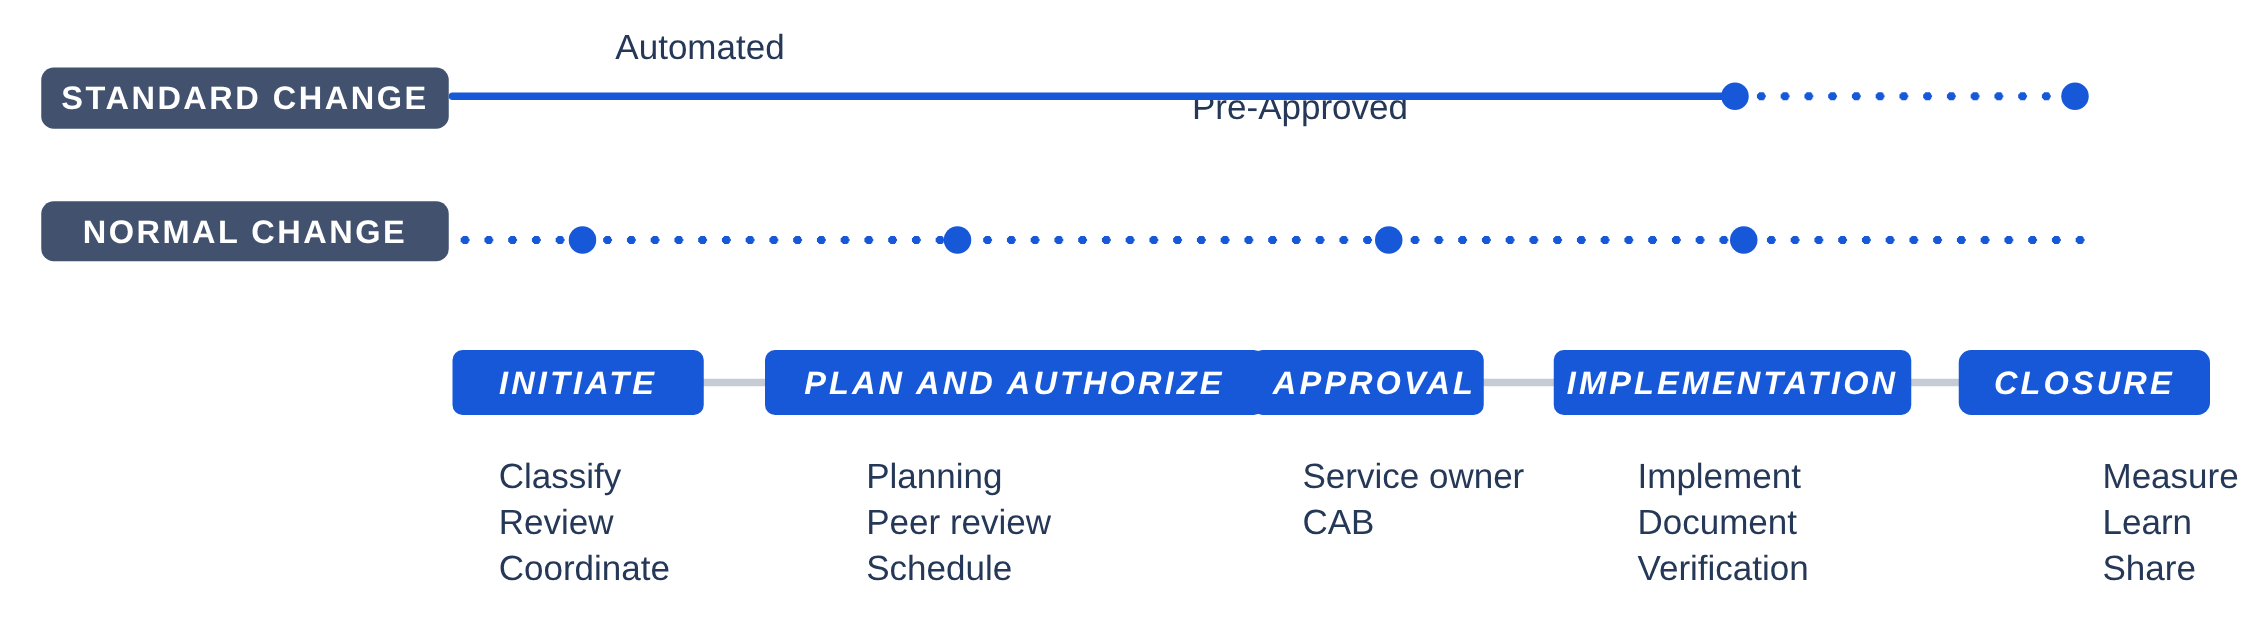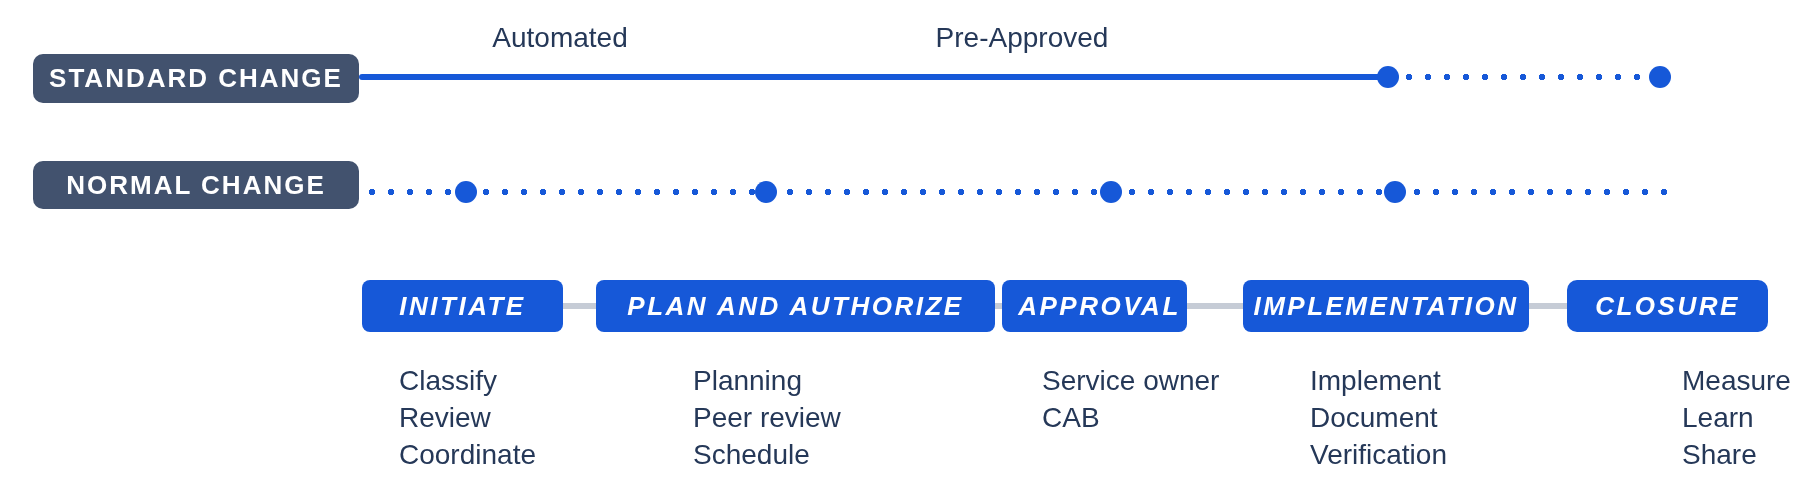--- a/index.html
+++ b/index.html
@@ -62,21 +62,21 @@
   
   .annotation{
     position:absolute;
     top:22px;
     font-size:28px;
     color:var(--text-navy);
     text-align:center;
     white-space:nowrap;
   }
   #annotation-automated{left:440px;width:240px;}
-  #annotation-preapproved{left:872px;width:300px;}
+  #annotation-preapproved{left:890px;width:300px;margin-top:48px;}
 
   
   .stage-connector{
     position:absolute;
     top:303px;
     height:6px;
     background:var(--connector-gray);
     z-index:1;
   }
   .stage-badge{
@@ -90,21 +90,21 @@
     font-size:26px;
     letter-spacing:2.5px;
     display:flex;
     align-items:center;
     justify-content:center;
     white-space:nowrap;
     z-index:2;
     font-style:italic;
   }
   #stage-badge-0{left:362px;width:201px;}
-  #stage-badge-1{left:596px;width:399px;}
+  #stage-badge-1{left:612px;width:399px;}
   #stage-badge-2{left:1002px;width:185px;padding-left:10px;}
   #stage-badge-3{left:1243px;width:286px;}
   #stage-badge-4{left:1567px;width:201px;border-radius:10px;}
 
   .stage-items{
     position:absolute;
     top:362px;
     font-size:28px;
     line-height:37px;
     color:var(--text-navy);

